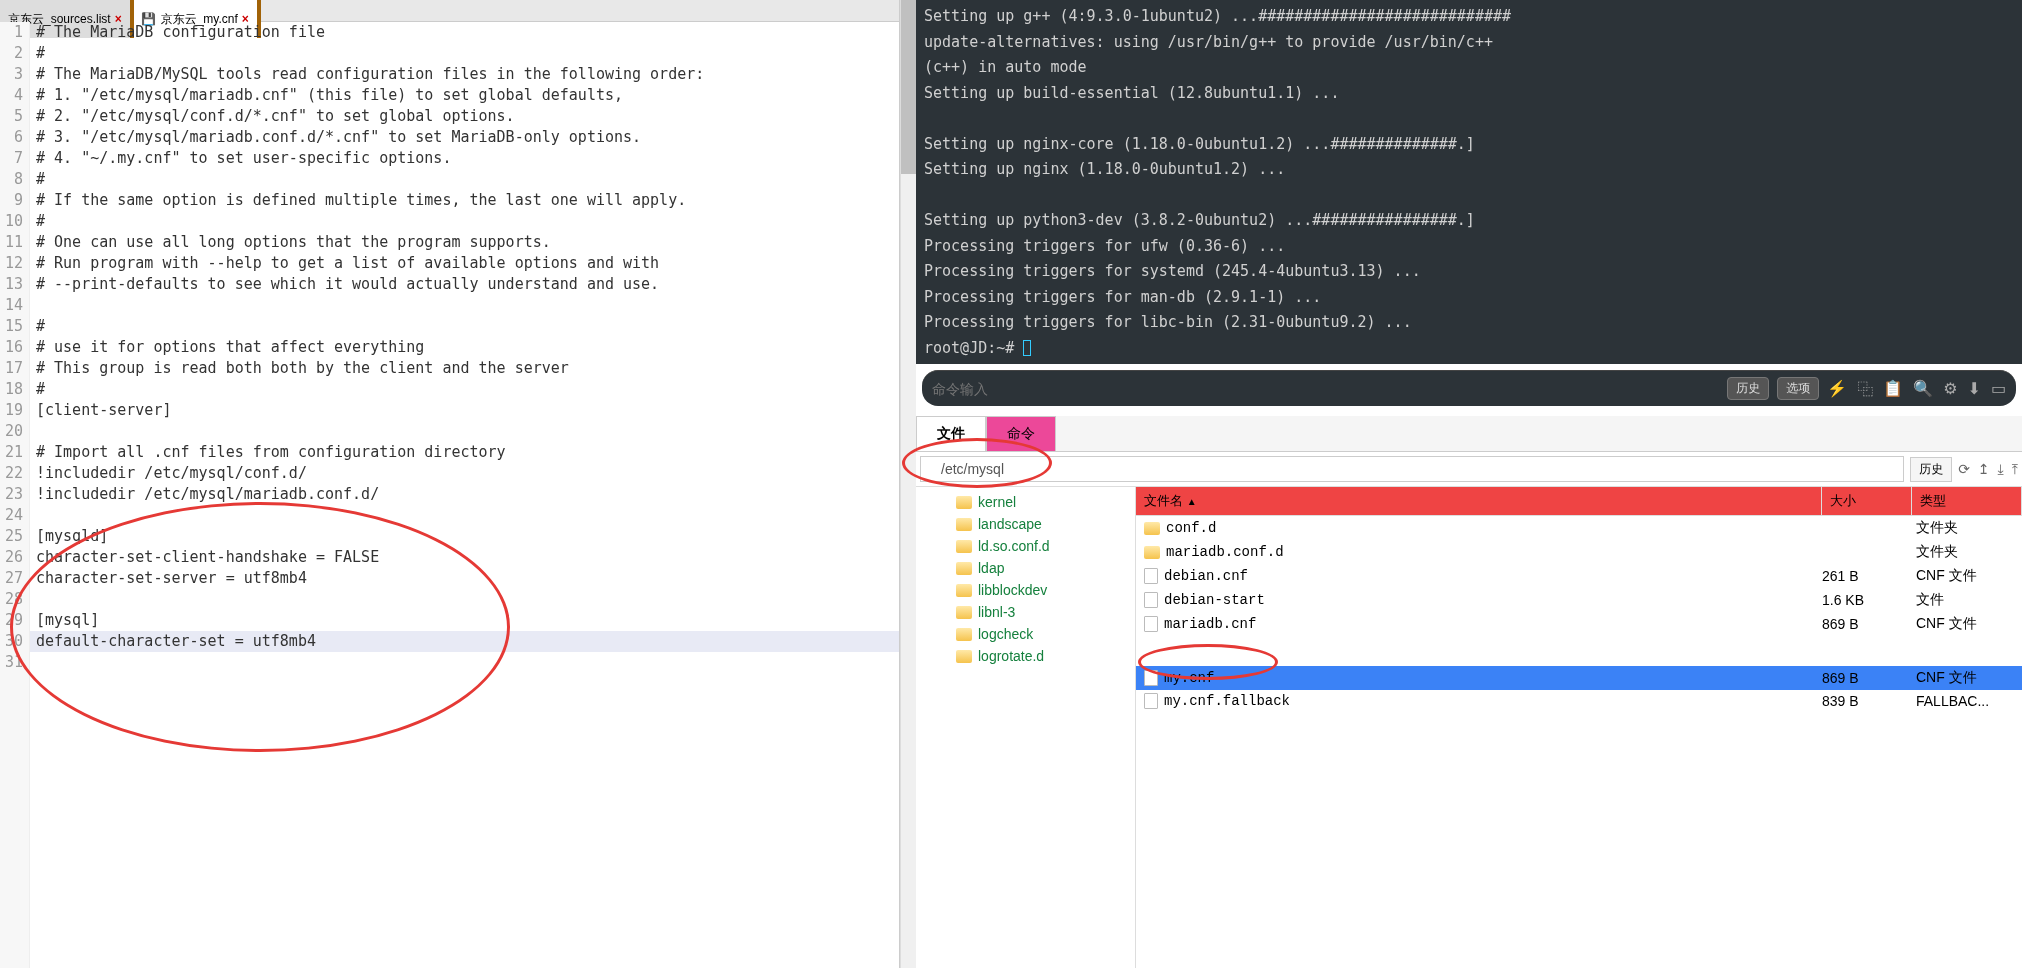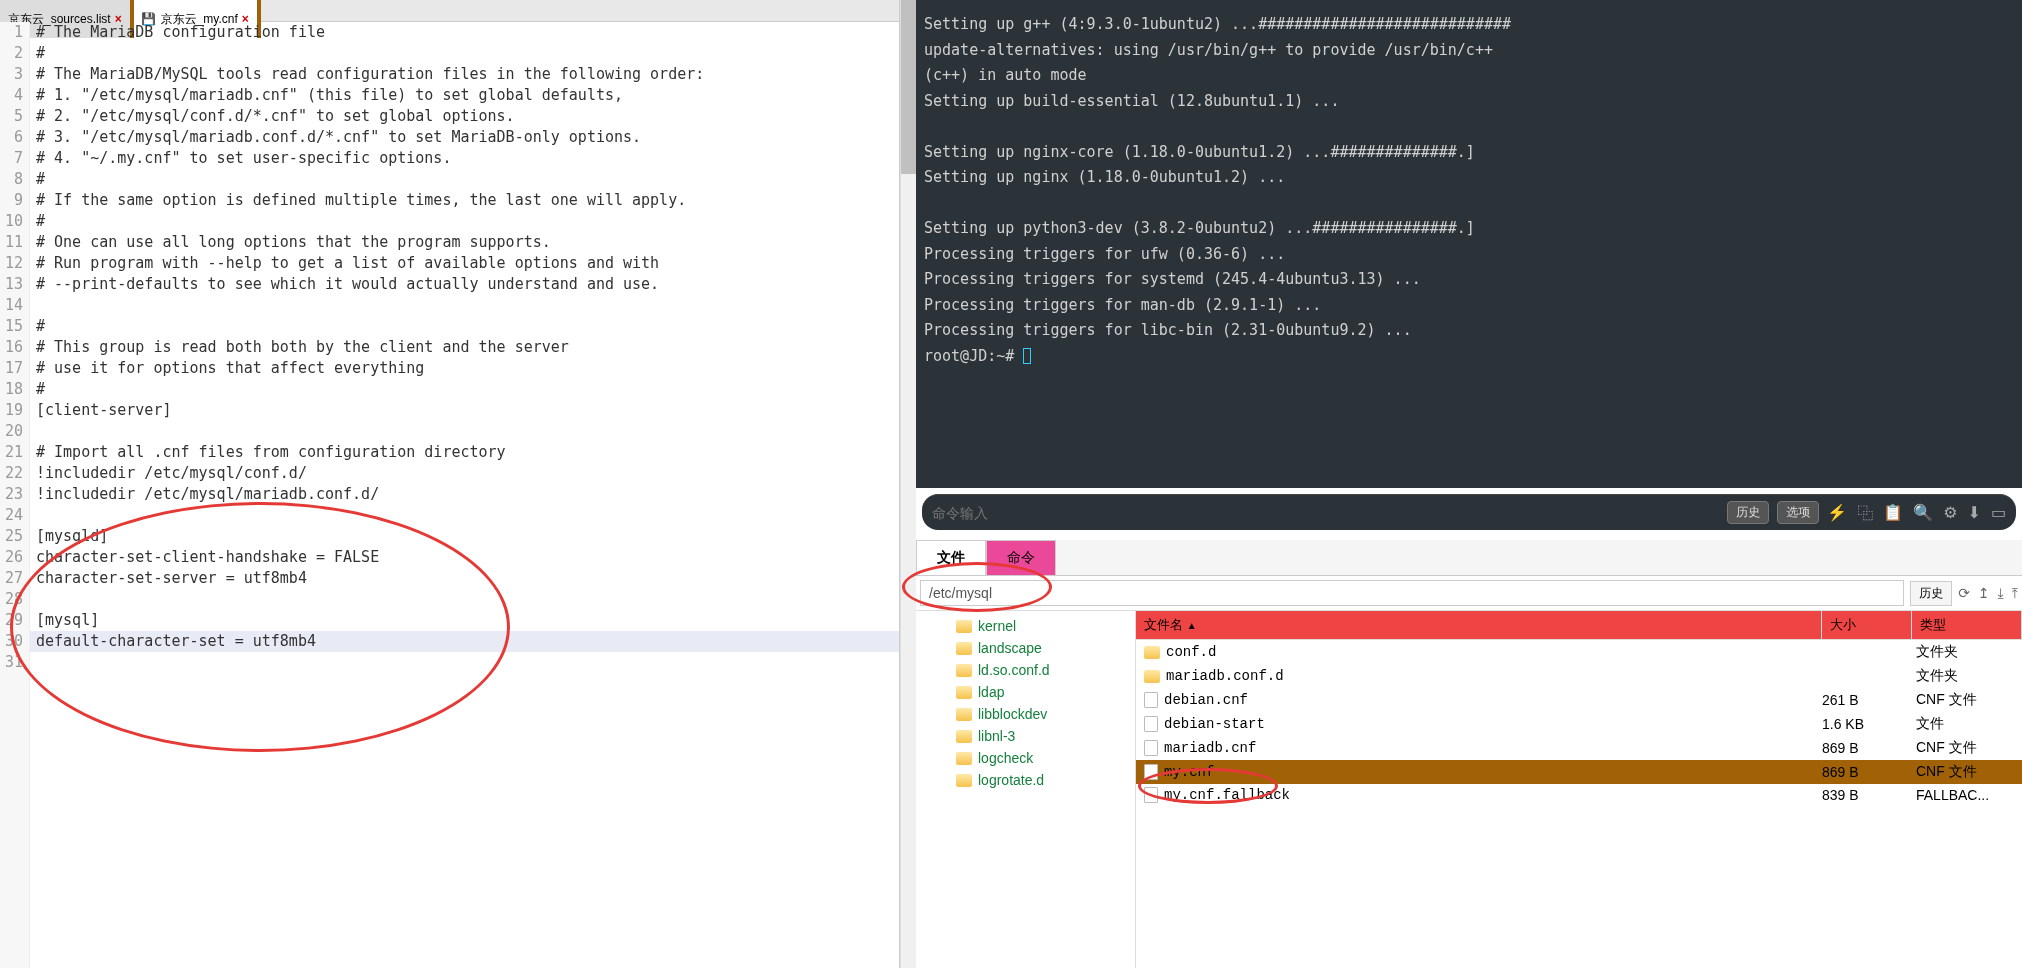--- a/index.html
+++ b/index.html
@@ -20,53 +20,53 @@
 .gutter { width: 30px; background: #f7f7f7; color: #999; text-align: right; padding-right: 6px; border-right: 1px solid #eee; }
 .gutter div { height: 21px; line-height: 21px; }
 .code-area { flex: 1; position: relative; }
 .code-line { height: 21px; line-height: 21px; padding-left: 6px; white-space: pre; color: #333; }
 .code-line.highlight { background: #e8eaf5; }
 
 
 .red-ellipse { position: absolute; border: 3px solid #e53935; border-radius: 50%; pointer-events: none; }
 
 
-.terminal { background: #2c3338; color: #d0d0d0; font-family: "Consolas", monospace; font-size: 15px; padding: 12px 8px; height: 488px; overflow: hidden; line-height: 1.7; }
+.terminal { background: #2c3338; color: #d0d0d0; font-family: "Consolas", monospace; font-size: 15px; padding: 4px 8px; height: 364px; overflow: hidden; line-height: 1.7; }
 .terminal .prompt-cursor { display: inline-block; width: 8px; height: 16px; border: 1px solid #3cf; vertical-align: middle; }
 
 
 .cmd-bar { background: #2c3338; border-top: 1px solid #444; display: flex; align-items: center; padding: 6px 10px; gap: 8px; border-radius: 16px; margin: 6px; }
 .cmd-input { flex: 1; background: transparent; border: none; color: #888; font-size: 14px; outline: none; }
 .cmd-btn { background: #555; color: #ddd; border: 1px solid #777; border-radius: 4px; padding: 2px 8px; font-size: 12px; }
 .cmd-icons { display: flex; gap: 10px; color: #aaa; font-size: 16px; align-items: center; }
 .cmd-icons span:first-child { color: #7ec850; }
 
 
 .file-tabs { display: flex; border-bottom: 1px solid #ccc; background: #f5f5f5; margin-top: 4px; }
 .file-tab { padding: 8px 20px; border: 1px solid #ccc; border-bottom: none; background: #ec4899; font-size: 14px; }
 .file-tab.active { background: #fff; font-weight: bold; }
 
 .path-bar { display: flex; align-items: center; padding: 4px; gap: 6px; border-bottom: 1px solid #ddd; position: relative; }
-.path-input { flex: 1; border: 1px solid #ccc; padding: 4px 8px; font-size: 14px; color: #555; }
+.path-input { flex: 1; border: 1px solid #ccc; padding: 4px 20px; font-size: 14px; color: #555; }
 .path-btn { border: 1px solid #ccc; padding: 3px 8px; background: #f5f5f5; font-size: 12px; }
 .path-icons { display: flex; gap: 8px; color: #666; font-size: 14px; }
 
 .file-browser { flex: 1; display: flex; overflow: hidden; }
 .folder-tree { width: 220px; border-right: 1px solid #ddd; padding: 4px 0; overflow-y: auto; }
 .folder-item { display: flex; align-items: center; padding: 3px 6px 3px 40px; gap: 6px; font-size: 14px; color: #15803d; }
 .folder-icon { width: 16px; height: 13px; background: linear-gradient(#ffe9a8, #f5c34d); border-radius: 2px; display: inline-block; }
 
 .file-list { flex: 1; display: flex; flex-direction: column; }
 .file-header { display: flex; border-bottom: 1px solid #ddd; background: #ef4444; font-size: 13px; }
 .file-header div { padding: 5px 8px; border-right: 1px solid #ddd; }
 .col-name { flex: 1; }
 .col-size { width: 90px; text-align: left; }
 .col-type { width: 110px; }
 .file-row { display: flex; padding: 3px 0; font-size: 14px; align-items: center; }
-.file-row.selected { background: #a16207; }
+.file-row.selected { background: #3b82f6; margin-top: 30px; }
 .file-row .col-name { display: flex; align-items: center; gap: 6px; padding-left: 8px; font-family: Liberation Mono, monospace; }
 .file-row .col-size { padding-right: 8px; }
 .file-row .col-type { padding-left: 4px; }
 .file-icon-folder { width: 16px; height: 13px; background: linear-gradient(#ffe9a8, #f5c34d); border-radius: 2px; }
 .file-icon-file { width: 14px; height: 16px; background: #fff; border: 1px solid #bbb; border-radius: 1px; }
 .sort-arrow { font-size: 10px; }
 
 .scrollbar-v { width: 16px; background: #f0f0f0; border-left: 1px solid #ddd; position: relative; }
 .scrollbar-thumb { background: #c0c0c0; width: 100%; }
 </style>
@@ -131,22 +131,22 @@
           <div class="code-line"># 3. "/etc/mysql/mariadb.conf.d/*.cnf" to set MariaDB-only options.</div>
           <div class="code-line"># 4. "~/.my.cnf" to set user-specific options.</div>
           <div class="code-line">#</div>
           <div class="code-line"># If the same option is defined multiple times, the last one will apply.</div>
           <div class="code-line">#</div>
           <div class="code-line"># One can use all long options that the program supports.</div>
           <div class="code-line"># Run program with --help to get a list of available options and with</div>
           <div class="code-line"># --print-defaults to see which it would actually understand and use.</div>
           <div class="code-line"></div>
           <div class="code-line">#</div>
+          <div class="code-line"># use it for options that affect everything</div>
           <div class="code-line"># This group is read both both by the client and the server</div>
-          <div class="code-line"># use it for options that affect everything</div>
           <div class="code-line">#</div>
           <div class="code-line">[client-server]</div>
           <div class="code-line"></div>
           <div class="code-line"># Import all .cnf files from configuration directory</div>
           <div class="code-line">!includedir /etc/mysql/conf.d/</div>
           <div class="code-line">!includedir /etc/mysql/mariadb.conf.d/</div>
           <div class="code-line"></div>
           <div class="code-line">[mysqld]</div>
           <div class="code-line">character-set-client-handshake = FALSE</div>
           <div class="code-line">character-set-server = utf8mb4</div>

